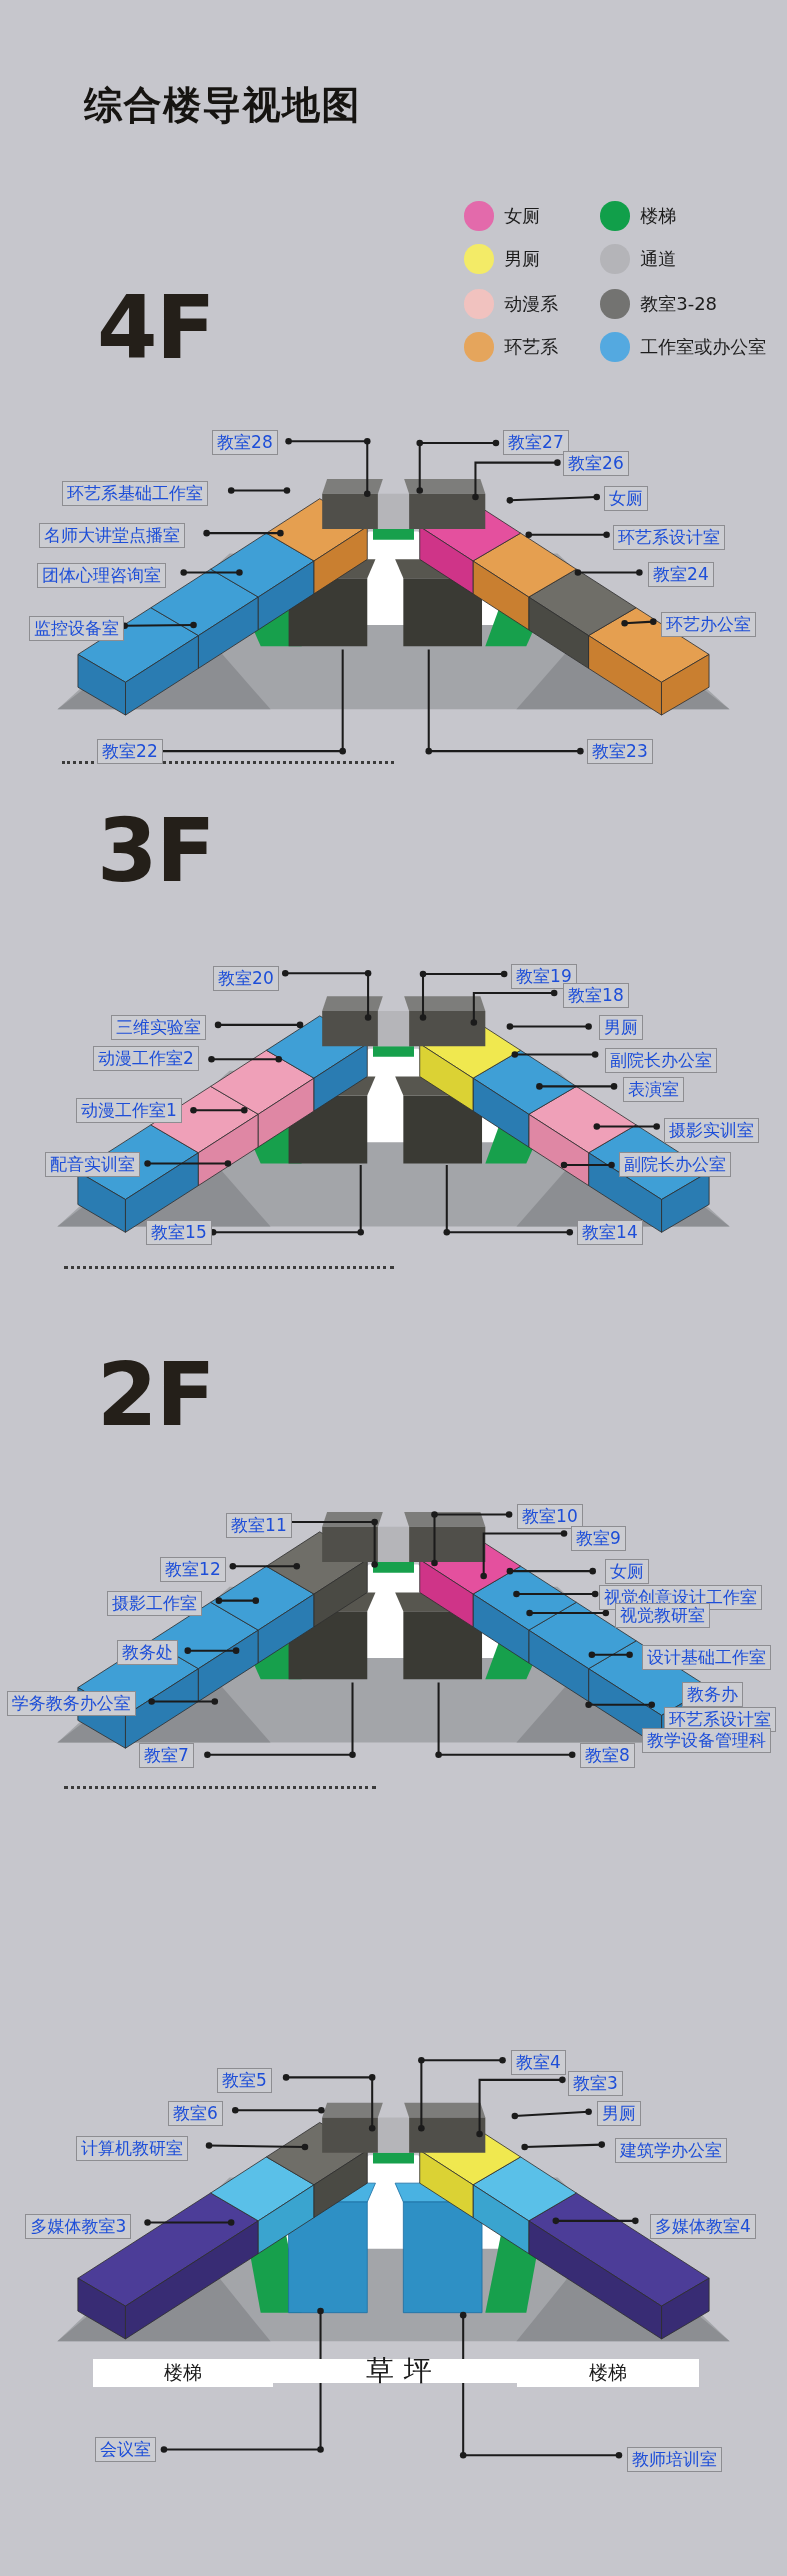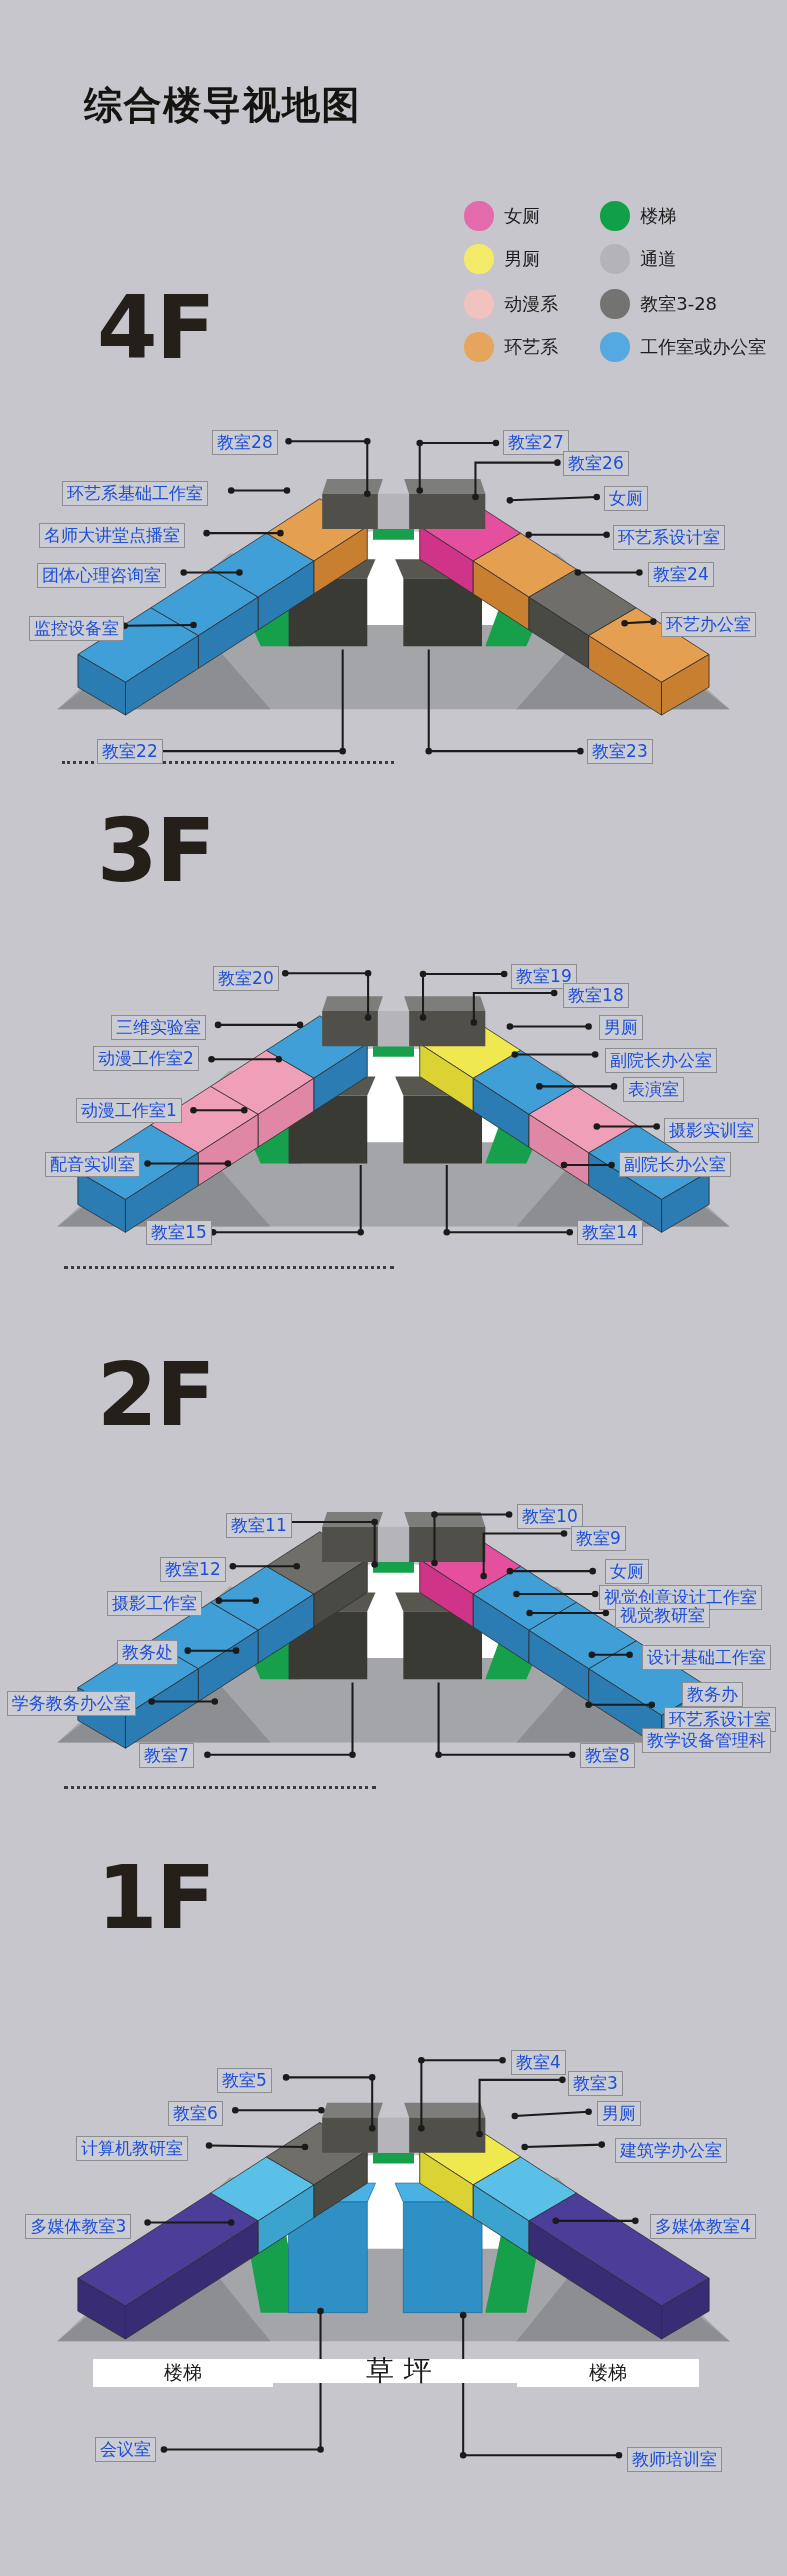--- a/index.html
+++ b/index.html
@@ -53,21 +53,20 @@
     <span class="legend-label">教室3-28</span>
   </div>
   <div class="legend-item" style="left:600px;top:332px">
     <span class="legend-dot" style="background-color: rgb(84, 169, 224);"></span>
     <span class="legend-label">工作室或办公室</span>
   </div>
 
   <div class="floor-num" style="top:285px">4F</div>
   <div class="floor-num" style="top:808px">3F</div>
   <div class="floor-num" style="top:1352px">2F</div>
-  <div class="floor-num" style="top:1855px">1F</div>
 
   <div class="sep" style="left:62px;top:761px;width:332px"></div>
   <div class="sep" style="left:64px;top:1266px;width:330px"></div>
   <div class="sep" style="left:64px;top:1786px;width:312px"></div>
 
   <svg class="floor-svg" style="top:402px" width="787" height="377" viewBox="0 0 960 460">
     <g>
       <polygon points="280,185 680,185 890,375 70,375" fill="#a3a5a9"></polygon>
       <polygon points="70,375 225,255 330,375" fill="#8c8e92"></polygon>
       <polygon points="890,375 735,255 630,375" fill="#8c8e92"></polygon>

